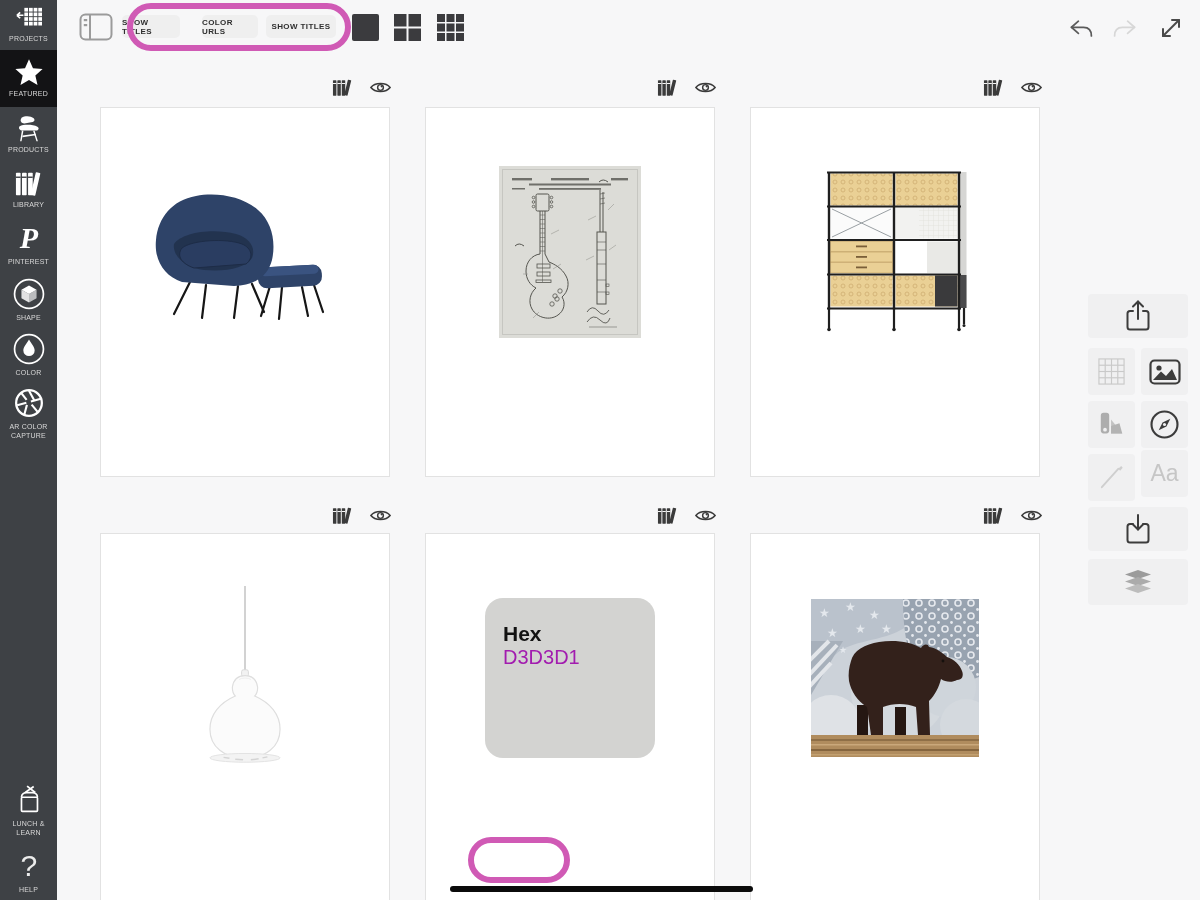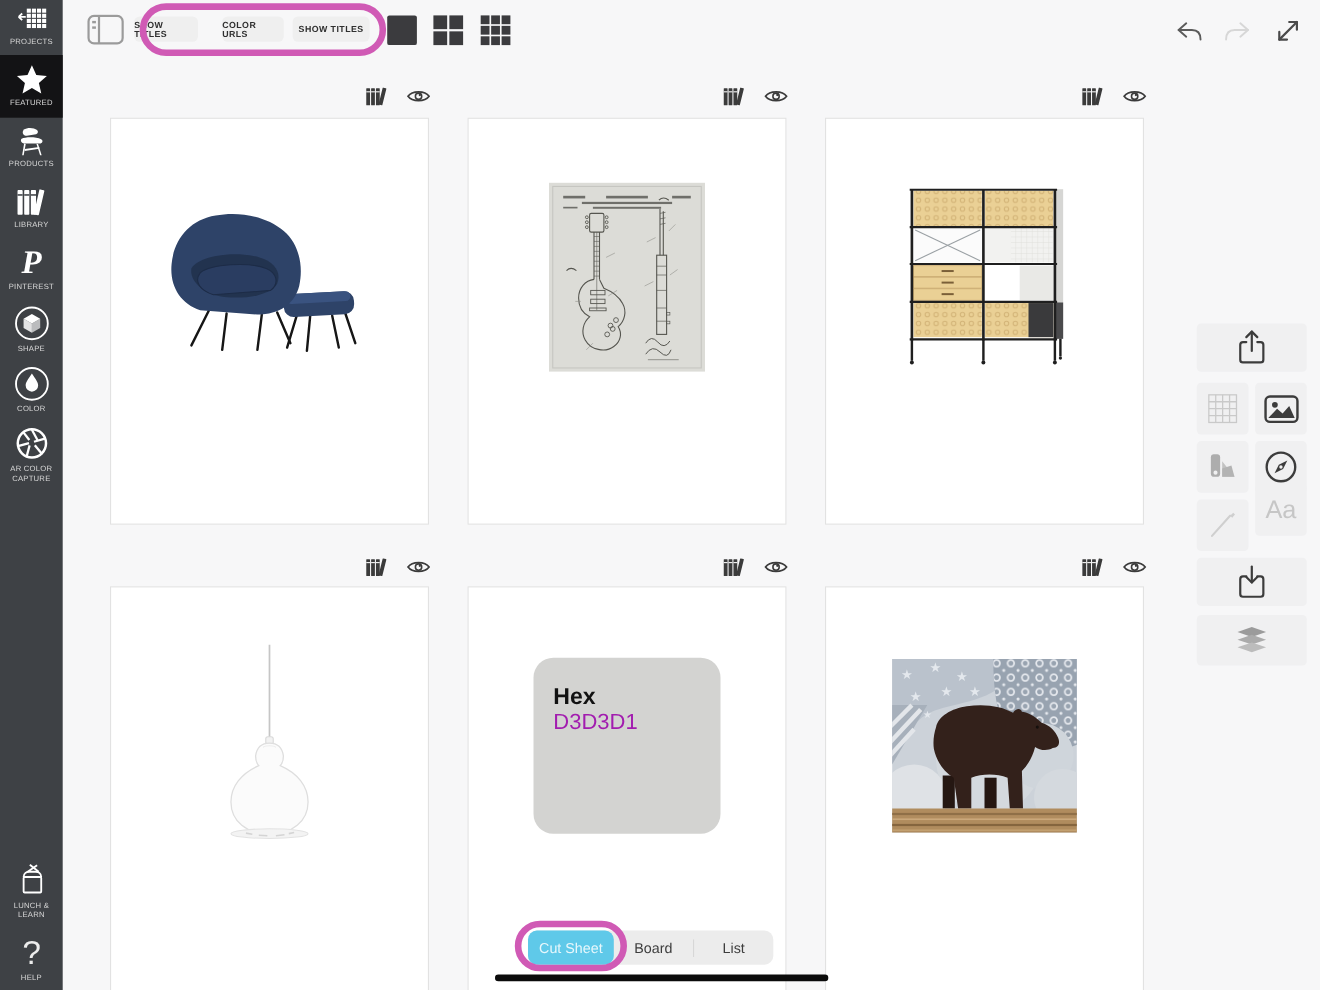--- a/index.html
+++ b/index.html
@@ -42,21 +42,21 @@
   .swatch .t2{font-size:20px;color:#a21caf;margin-top:0;}
 
   
   .rp-btn{position:absolute;background:#f0f0f1;border-radius:4px;display:flex;align-items:center;justify-content:center;cursor:pointer;z-index:10;}
   .rp-share{left:1088px;top:294px;width:100px;height:44px;}
   .rp-grid{left:1088px;top:348px;width:47px;height:47px;}
   .rp-image{left:1141px;top:348px;width:47px;height:47px;}
   .rp-swatches{left:1088px;top:401px;width:47px;height:47px;}
   .rp-compass{left:1141px;top:401px;width:47px;height:47px;}
   .rp-pencil{left:1088px;top:454px;width:47px;height:47px;}
-  .rp-text{left:1141px;top:440px;width:47px;height:47px;font-size:23px;color:#c6c6c6;}
+  .rp-text{left:1141px;top:450px;width:47px;height:47px;font-size:23px;color:#c6c6c6;}
   .rp-import{left:1088px;top:507px;width:100px;height:44px;}
   .rp-layers{left:1088px;top:559px;width:100px;height:46px;}
 
   
   .seg{position:absolute;left:480px;top:846px;width:223px;height:31px;background:#ececec;border-radius:8px;display:flex;align-items:center;z-index:20;}
   .seg-sel{width:78px;height:31px;border-radius:8px;display:flex;align-items:center;justify-content:center;font-size:13px;color:rgba(255,255,255,0.85);cursor:pointer;}
   .seg-item{flex:1;text-align:center;font-size:13px;color:#3d3d3d;cursor:pointer;}
   .seg-div{width:1px;height:16px;background:#d7d7d7;}
   .homebar{position:absolute;left:450px;top:886px;width:303px;height:6px;border-radius:3px;background:#0b0b0b;z-index:25;}
 </style>
@@ -673,22 +673,16 @@
     </svg>
   </div>
   <div class="rp-btn rp-layers">
     <svg width="30" height="25" viewBox="0 0 30 25">
       <polygon points="15,0 28,4.5 15,9 2,4.5" fill="#9b9b9b"></polygon>
       <polygon points="15,7 28,11.5 15,16 2,11.5" fill="#ababab"></polygon>
       <polygon points="15,14 28,18.5 15,23 2,18.5" fill="#bcbcbc"></polygon>
     </svg>
   </div>
 
-  <div class="seg">
-    <div class="seg-sel" style="background: rgb(95, 201, 233);">Cut Sheet</div>
-    <div class="seg-item">Board</div>
-    <div class="seg-div"></div>
-    <div class="seg-item">List</div>
-  </div>
   <div class="ring ring-seg" style="border-color: rgb(208, 90, 181);"></div>
   <div class="homebar"></div>
 
 </div>
 
 </body></html>

